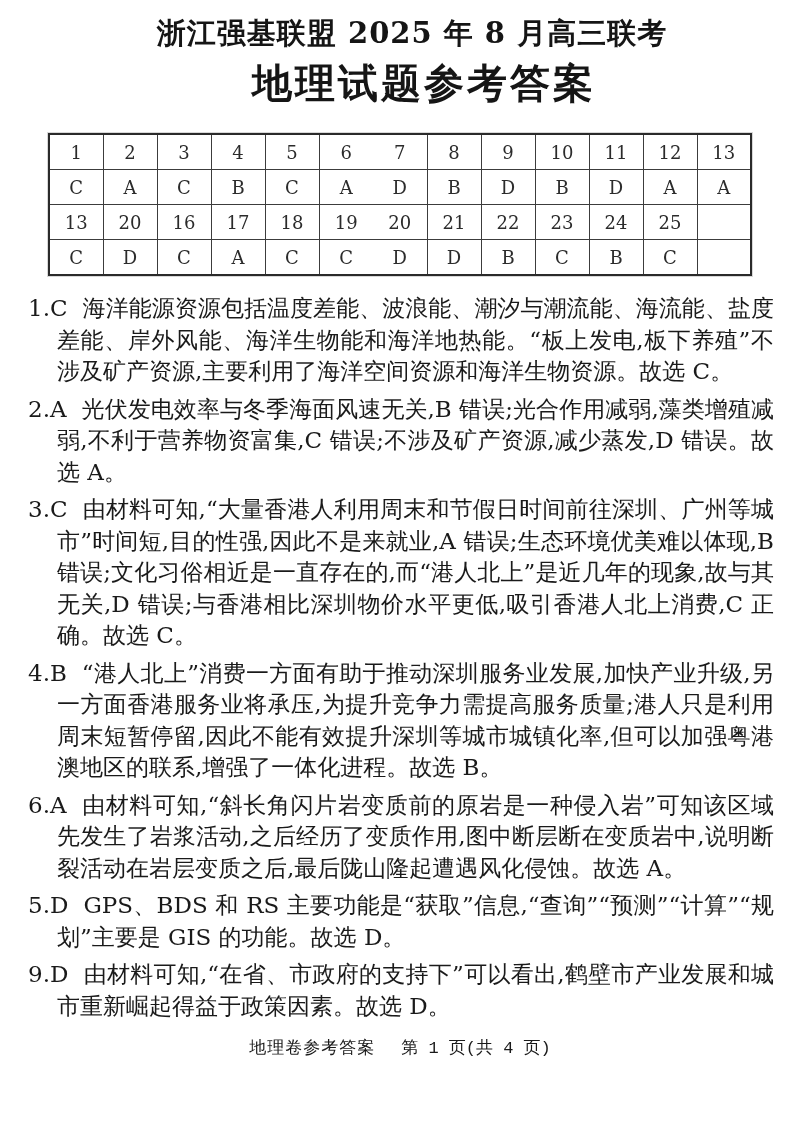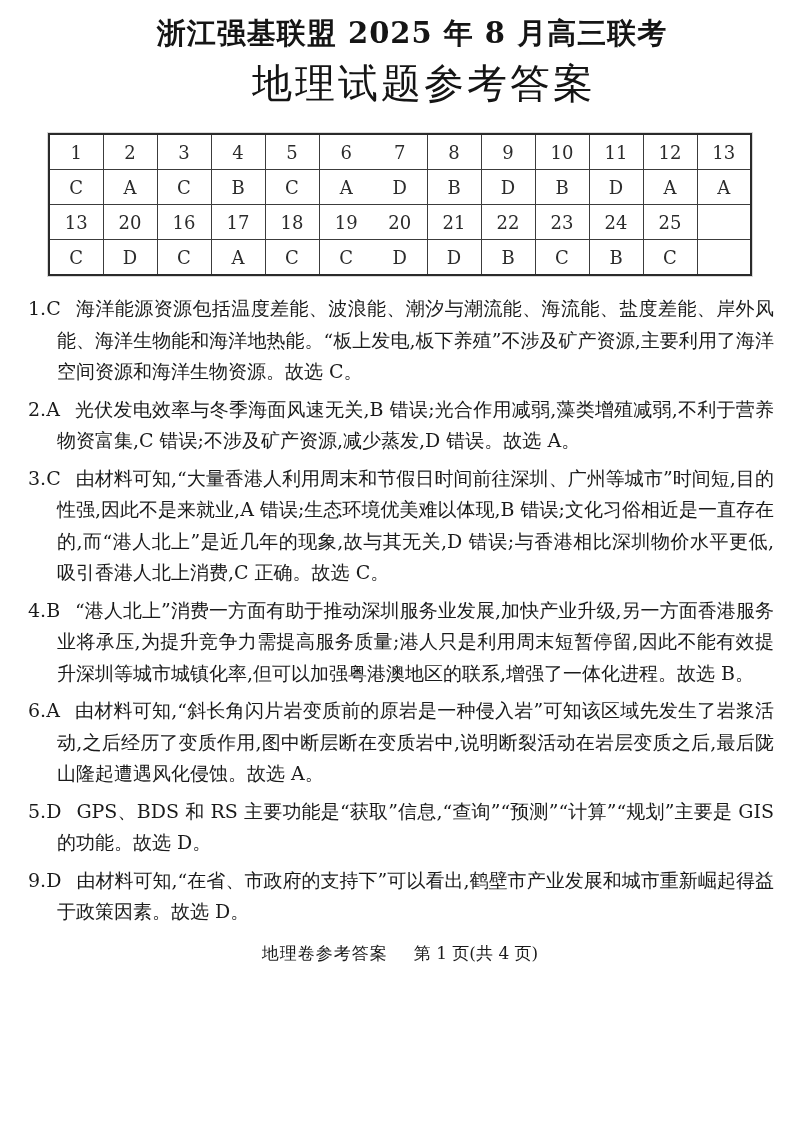--- a/index.html
+++ b/index.html
@@ -18,21 +18,21 @@
     text-align: center;
     font-size: 29px;
     font-weight: bold;
     margin: 14px 0 0 0;
     letter-spacing: 1px;
     padding-left: 24px;
   }
   .title2 {
     text-align: center;
     font-size: 40px;
-    font-weight: normal;
+    font-weight: bold;
     margin: 2px 0 0 0;
     letter-spacing: 3px;
     padding-left: 48px;
   }
 
   table.answers {
     border-collapse: collapse;
     table-layout: fixed;
     width: 704px;
     margin: 22px auto 0 auto;
@@ -49,41 +49,41 @@
     padding: 0;
   }
   
   table.answers td.no-r { border-right: none; }
   table.answers td.no-l { border-left: none; }
 
   .explanations {
     margin: 17px 26px 0 28px;
   }
   .item {
-    font-size: 19px;
+    font-size: 23px;
     line-height: 31.5px;
     text-align: justify;
     margin: 0 0 6px 0;
     padding-left: 29px;
     text-indent: -29px;
     color: #1a1a1a;
   }
   .item .num {
     margin-right: 15px;
     white-space: nowrap;
   }
 
   .footer {
     text-align: center;
     margin-top: 14px;
     font-size: 17px;
     color: #1a1a1a;
   }
   .footer .doc { font-weight: normal; margin-right: 26px; letter-spacing: 1px; margin-top: 37px; }
-  .footer .pg { font-weight: normal; }
+  .footer .pg { font-weight: normal; font-family: Liberation Mono, monospace; }
 </style>
 </head>
 <body>
 
 <div class="page">
 
   <h1 class="title1">浙江强基联盟 2025 年 8 月高三联考</h1>
   <h2 class="title2">地理试题参考答案</h2>
 
   <table class="answers">

